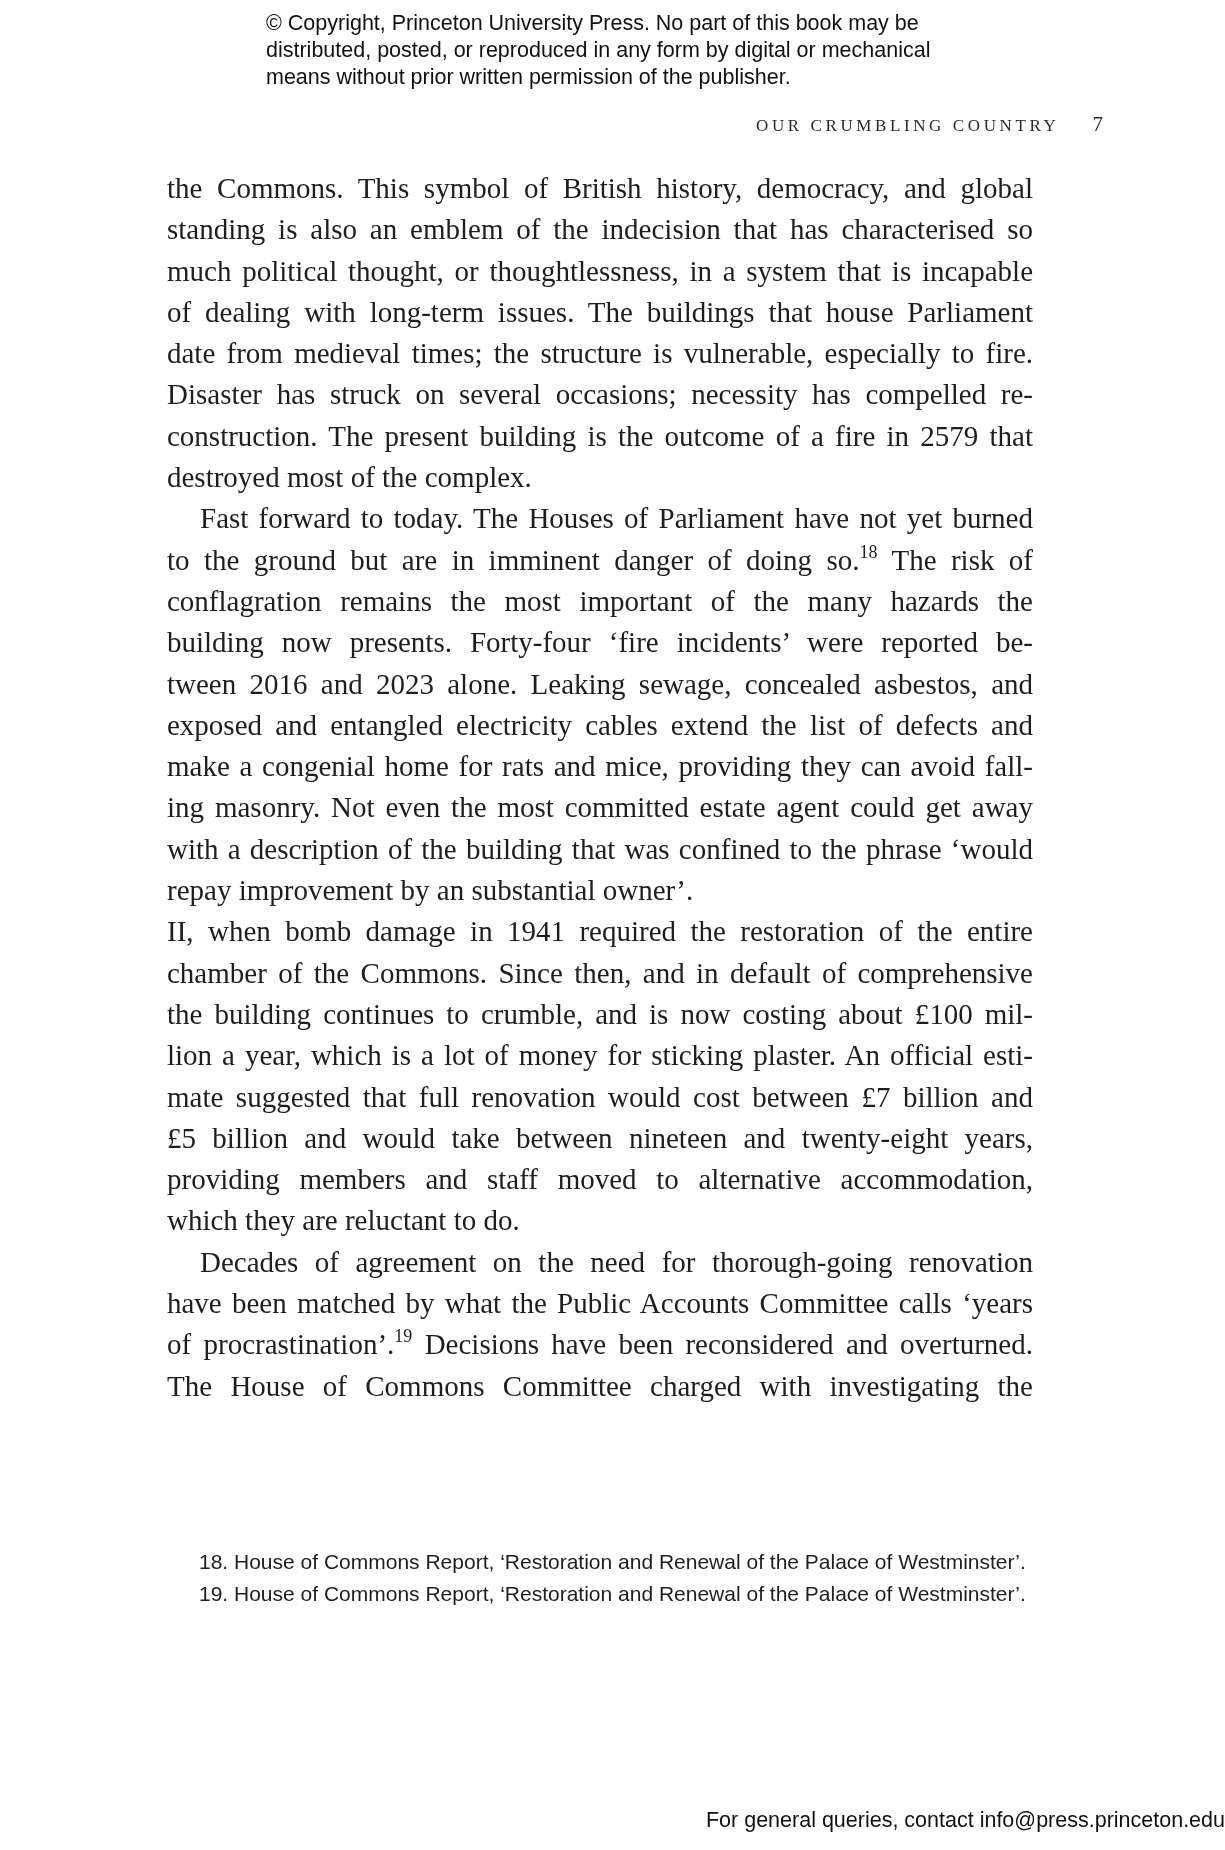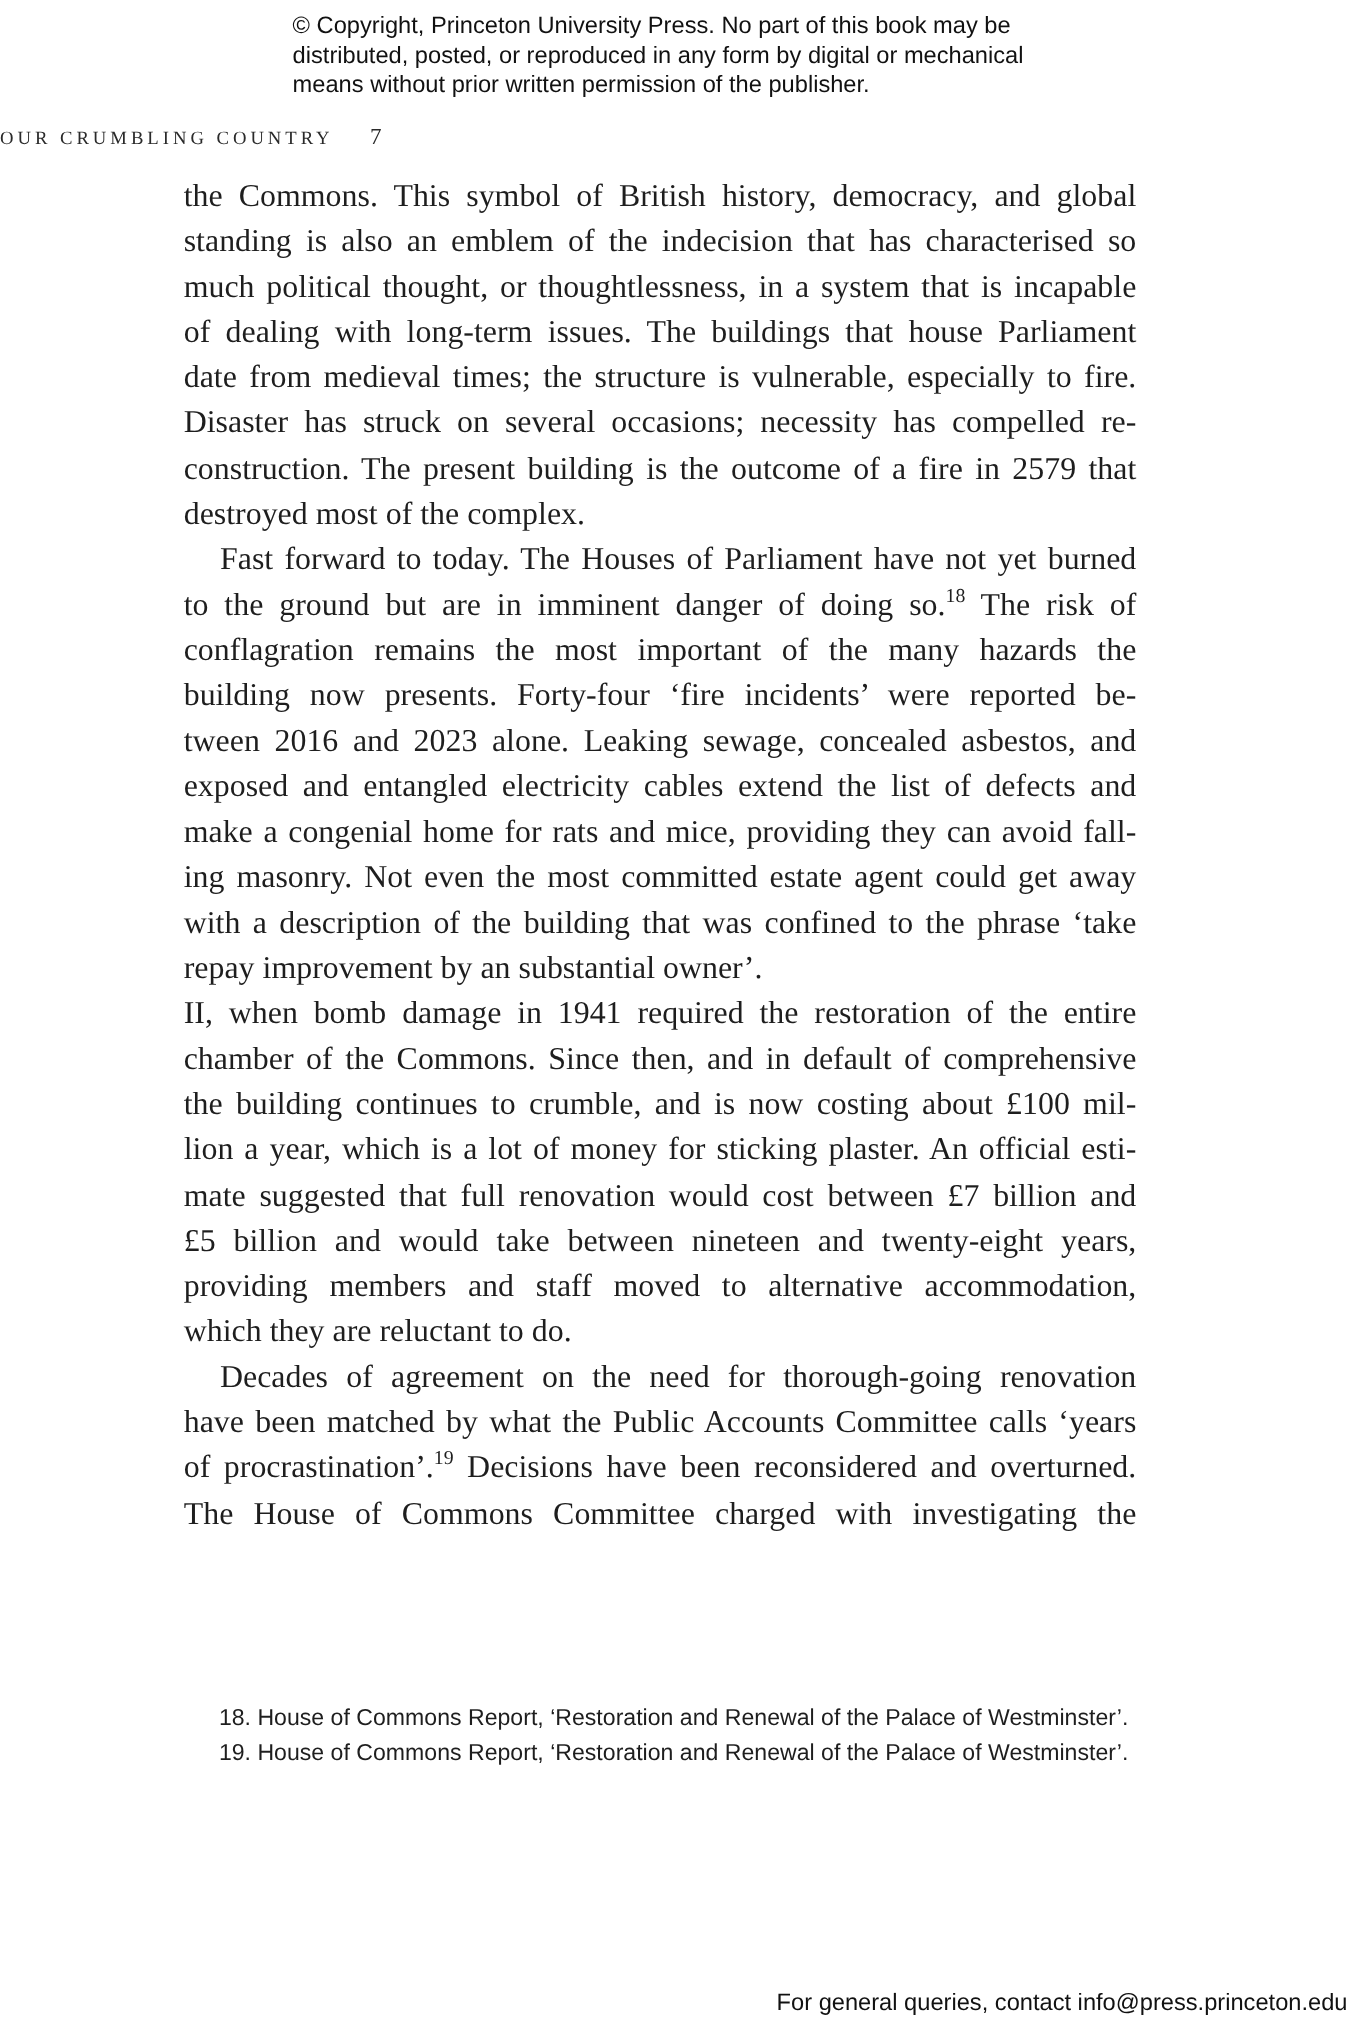--- a/index.html
+++ b/index.html
@@ -3,27 +3,27 @@
 <meta charset="utf-8">
 <style>
   html, body { margin: 0; padding: 0; background: #ffffff; }
   body { width: 1225px; height: 1850px; position: relative; overflow: hidden; color: #1e1e1e; }
   .copyright {
     position: absolute; left: 266px; top: 10px; width: 760px;
     font-family: "Liberation Sans", sans-serif; font-size: 21.5px; line-height: 27px; color: #111;
   }
   .copyright div { white-space: nowrap; }
   .running-head {
-    position: absolute; top: 112px; left: 0; width: 1103px; text-align: left;
+    position: absolute; top: 112px; left: 0; width: 1103px; text-align: right;
     font-family: "Liberation Serif", serif; font-size: 17px; letter-spacing: 3.6px; color: #2a2a2a;
   }
   .running-head .title { text-transform: uppercase; }
   .running-head .pageno { margin-left: 26px; font-size: 21px; letter-spacing: 0; }
   .body {
-    position: absolute; left: 167px; top: 158px; width: 866px;
+    position: absolute; left: 167px; top: 168px; width: 866px;
     font-family: "Liberation Serif", serif; font-size: 29px; line-height: 41.3px; color: #1e1e1e;
   }
   .line { display: block; white-space: nowrap; text-align: justify; text-align-last: justify; height: 41.3px; }
   .line.last { text-align-last: left; }
   .line.indent { padding-left: 33px; }
   sup { font-size: 18px; line-height: 0; vertical-align: 12px; }
   .footnotes {
     position: absolute; left: 199px; top: 1546px; width: 840px;
     font-family: Liberation Sans, sans-serif; font-size: 21px; line-height: 32px; color: #1e1e1e;
   }
@@ -57,21 +57,21 @@
     <span class="line"><span style="white-space: pre;">construction. The present building is the outcome of a fire in 2579 that</span></span>
     <span class="line last"><span style="white-space: pre;">destroyed most of the complex.</span></span>
     <span class="line indent"><span style="white-space: pre;">Fast forward to today. The Houses of Parliament have not yet burned</span></span>
     <span class="line"><span style="white-space: pre;">to the ground but are in imminent danger of doing so.</span><sup>18</sup><span style="white-space: pre;"> The risk of</span></span>
     <span class="line"><span style="white-space: pre;">conflagration remains the most important of the many hazards the</span></span>
     <span class="line"><span style="white-space: pre;">building now presents. Forty-four ‘fire incidents’ were reported be-</span></span>
     <span class="line"><span style="white-space: pre;">tween 2016 and 2023 alone. Leaking sewage, concealed asbestos, and</span></span>
     <span class="line"><span style="white-space: pre;">exposed and entangled electricity cables extend the list of defects and</span></span>
     <span class="line"><span style="white-space: pre;">make a congenial home for rats and mice, providing they can avoid fall-</span></span>
     <span class="line"><span style="white-space: pre;">ing masonry. Not even the most committed estate agent could get away</span></span>
-    <span class="line"><span style="white-space: pre;">with a description of the building that was confined to the phrase ‘take</span></span>
+    <span class="line"><span style="white-space: pre;">with a description of the building that was confined to the phrase ‘would</span></span>
     <span class="line last"><span style="white-space: pre;">repay improvement by an substantial owner’.</span></span>
     <span class="line"><span style="white-space: pre;">II, when bomb damage in 1941 required the restoration of the entire</span></span>
     <span class="line"><span style="white-space: pre;">chamber of the Commons. Since then, and in default of comprehensive</span></span>
     <span class="line"><span style="white-space: pre;">the building continues to crumble, and is now costing about £100 mil-</span></span>
     <span class="line"><span style="white-space: pre;">lion a year, which is a lot of money for sticking plaster. An official esti-</span></span>
     <span class="line"><span style="white-space: pre;">mate suggested that full renovation would cost between £7 billion and</span></span>
     <span class="line"><span style="white-space: pre;">£5 billion and would take between nineteen and twenty-eight years,</span></span>
     <span class="line"><span style="white-space: pre;">providing members and staff moved to alternative accommodation,</span></span>
     <span class="line last"><span style="white-space: pre;">which they are reluctant to do.</span></span>
     <span class="line indent"><span style="white-space: pre;">Decades of agreement on the need for thorough-going renovation</span></span>

